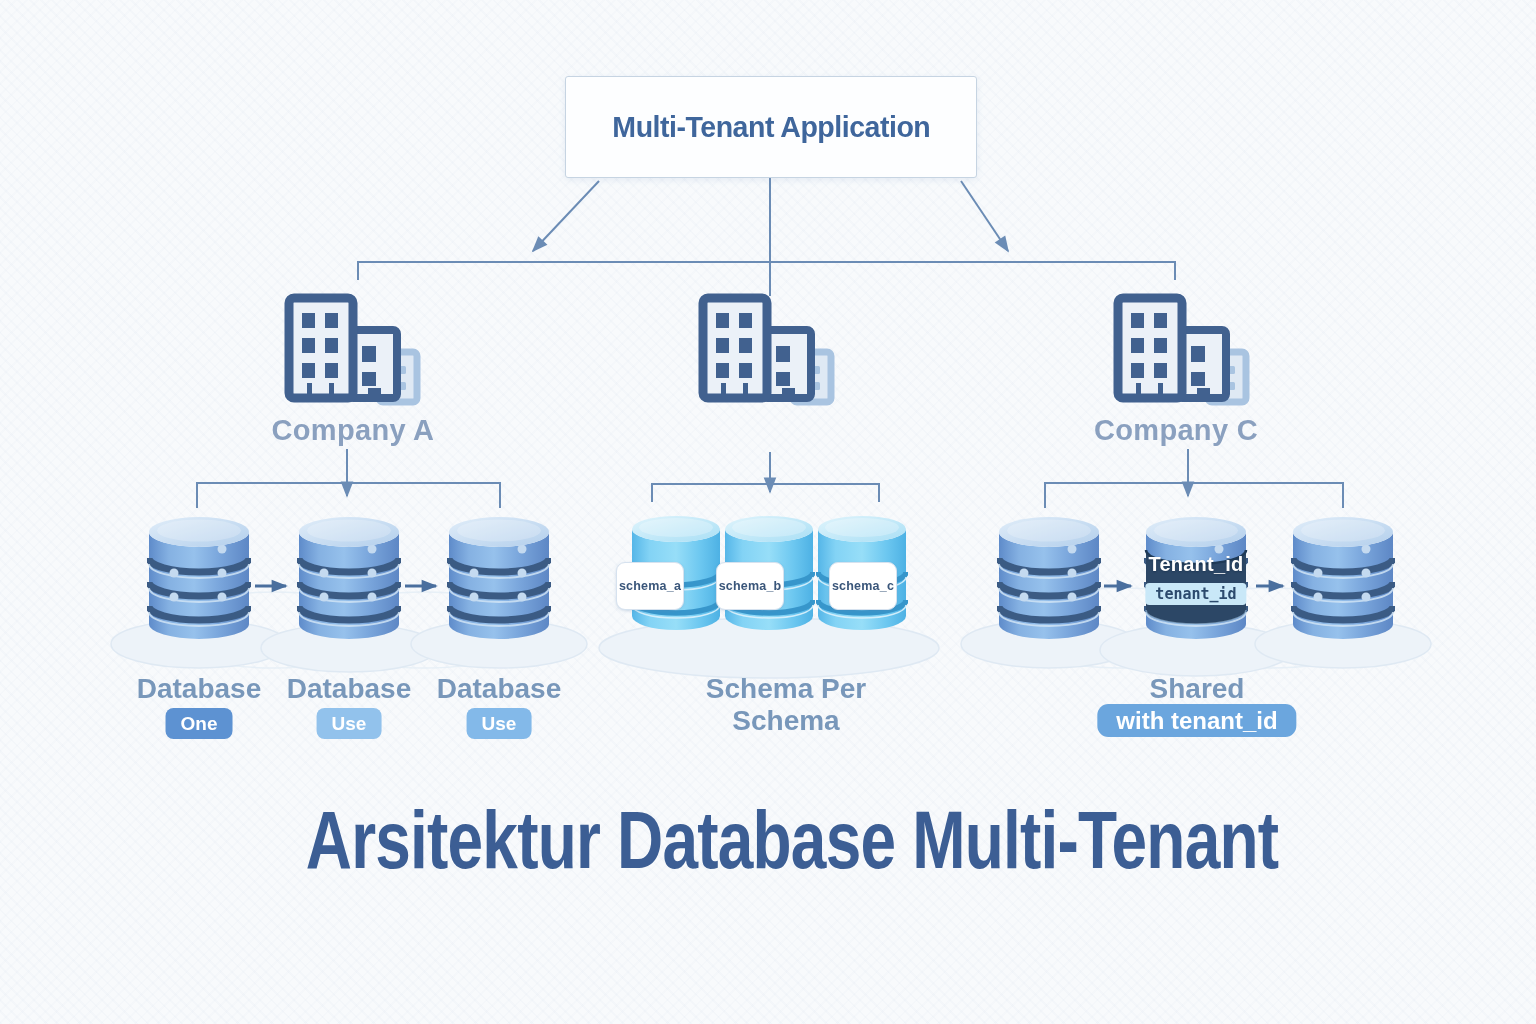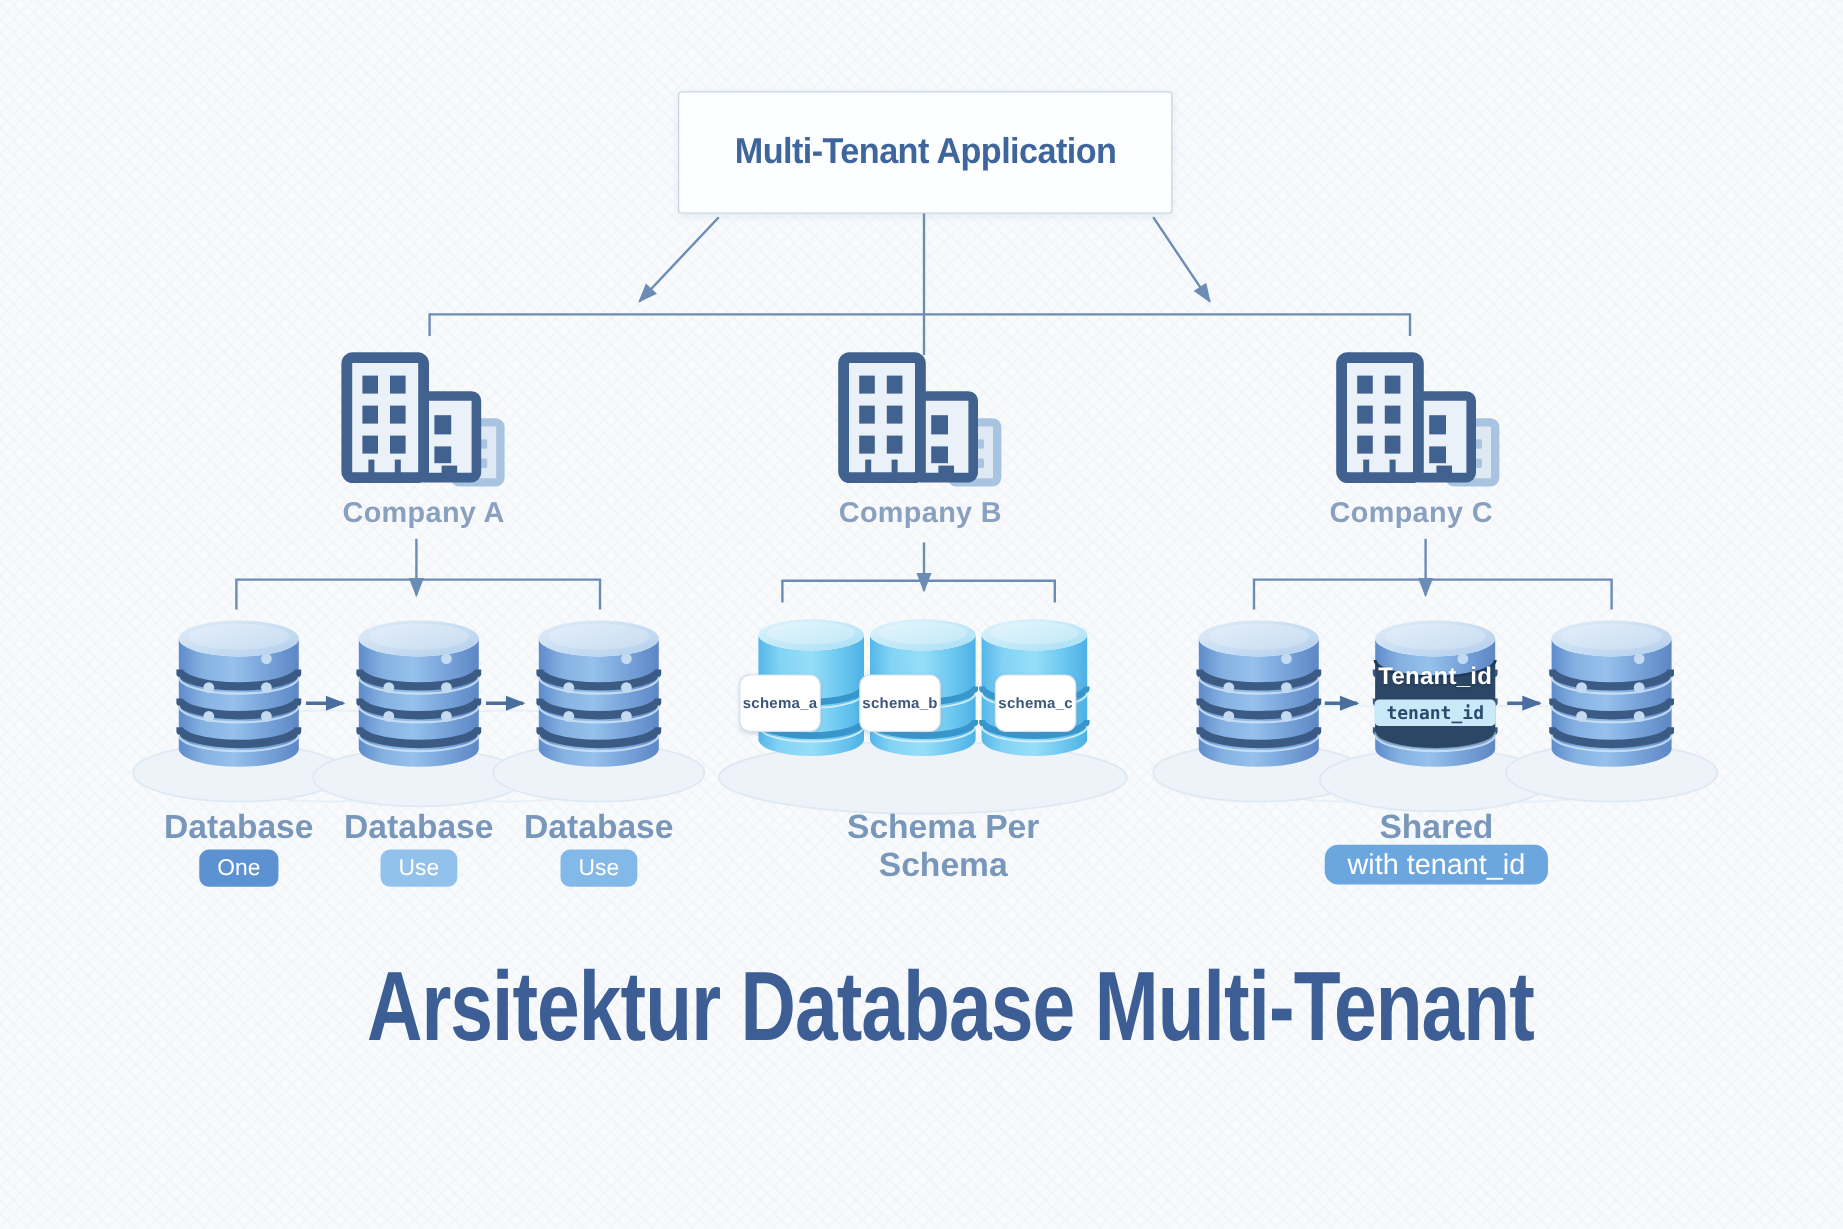--- a/index.html
+++ b/index.html
@@ -30,21 +30,21 @@
     box-shadow:0 2px 6px rgba(130,160,200,.16);
     display:flex;align-items:center;justify-content:center;
   }
   .app-box span{
     font-size:30px;font-weight:bold;color:var(--c-accent_text,#3f669c);
     transform:scaleX(.95);white-space:nowrap;letter-spacing:-.5px;
   }
 
   .company-label{
     position:absolute;top:414px;width:240px;transform:translateX(-50%);
-    text-align:center;font-size:24px;font-weight:bold;
+    text-align:center;font-size:29px;font-weight:bold;
     color:var(--c-company_text,#8aa0bf);letter-spacing:.3px;
   }
 
   .cyl{position:absolute;}
 
   .schema-box{
     position:absolute;top:562px;width:66px;height:46px;z-index:3;
     background:#ffffff;border:1px solid #d6e2ef;border-radius:9px;
     box-shadow:0 1px 3px rgba(90,130,175,.25);
     display:flex;align-items:center;justify-content:center;
@@ -67,21 +67,21 @@
 
   .db-label{
     position:absolute;top:673px;width:180px;transform:translateX(-50%);
     text-align:center;font-size:28px;font-weight:bold;
     color:var(--c-caption_text,#7897ba);
   }
   .badge{
     position:absolute;top:708px;transform:translateX(-50%);
     height:31px;border-radius:8px;padding:0 15px;
     display:flex;align-items:center;justify-content:center;
-    color:#ffffff;font-size:19px;font-weight:normal;white-space:nowrap;
+    color:#ffffff;font-size:19px;font-weight:bold;white-space:nowrap;
   }
   .badge--one{background:var(--c-badge_one,#5d92d2);}
   .badge--use-a{background:var(--c-badge_use_a,#92c2ec);}
   .badge--use-b{background:var(--c-badge_use_b,#83b9e9);}
   .badge--shared{
     top:704px;height:33px;border-radius:11px;padding:0 19px;font-size:24px;
     background:var(--c-badge_shared,#6ba6de);
   }
 
   .footer-title{
@@ -233,21 +233,20 @@
         <use href="#bldg"></use>
       </svg>
     <svg class="abs" style="left:697px;top:292px" width="140" height="116" viewBox="0 0 140 116">
         <use href="#bldg"></use>
       </svg>
     <svg class="abs" style="left:1112px;top:292px" width="140" height="116" viewBox="0 0 140 116">
         <use href="#bldg"></use>
       </svg>
 
     <div class="company-label" style="left:353px">Company A</div>
-    <div class="company-label" style="left:767px">Company B</div>
     <div class="company-label" style="left:1176px">Company C</div>
 
     <svg class="cyl" style="left:147px;top:512px" width="104" height="134" viewBox="0 0 104 134">
         <use href="#cylA"></use>
       </svg>
     <svg class="cyl" style="left:297px;top:512px" width="104" height="134" viewBox="0 0 104 134">
         <use href="#cylA"></use>
       </svg>
     <svg class="cyl" style="left:447px;top:512px" width="104" height="134" viewBox="0 0 104 134">
         <use href="#cylA"></use>

